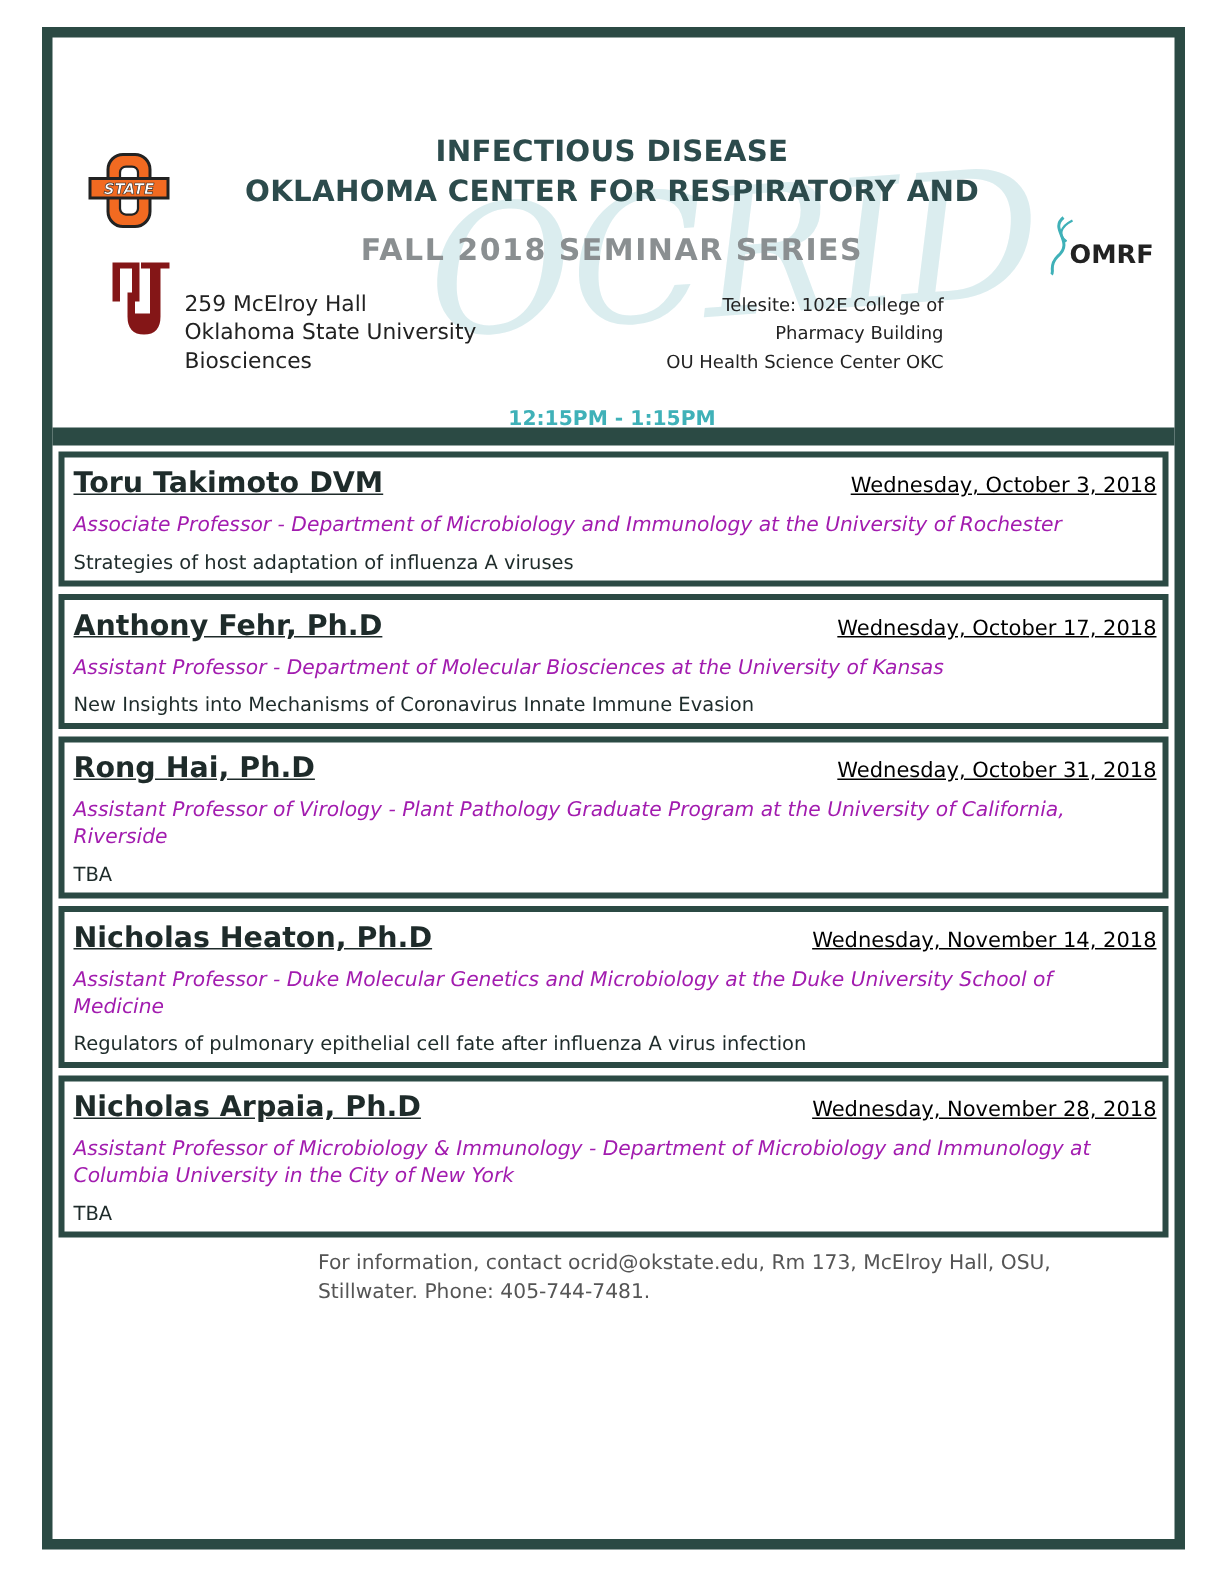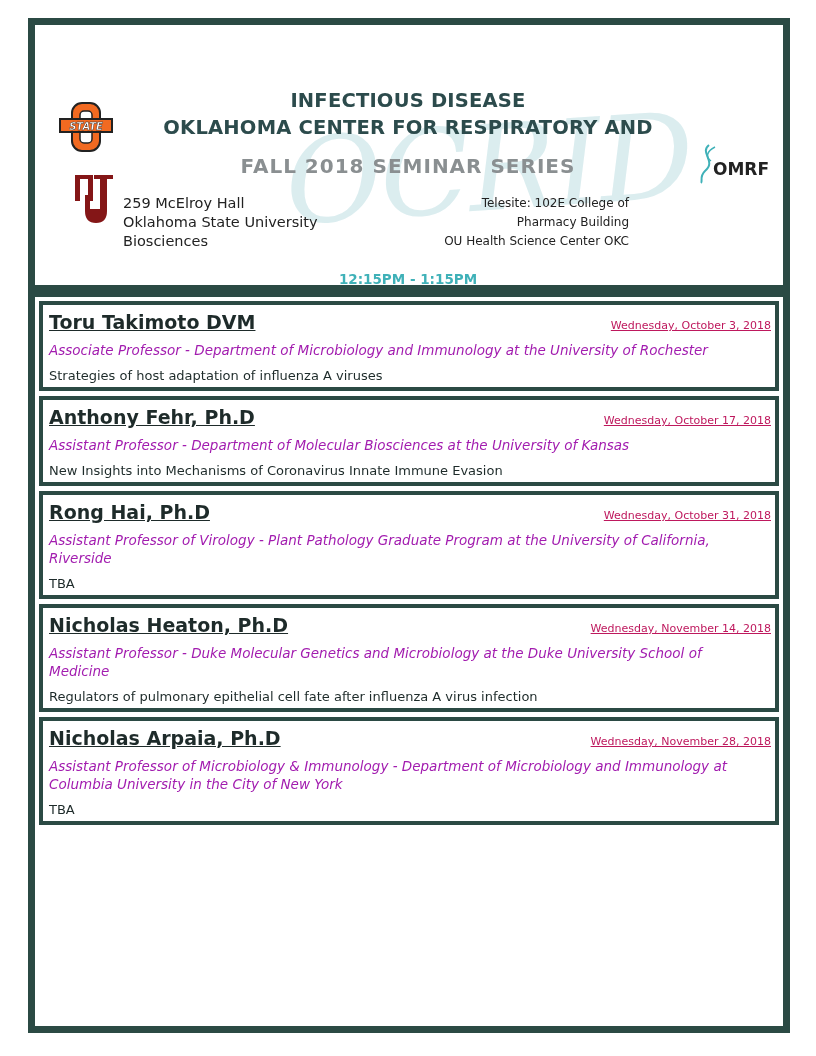--- a/index.html
+++ b/index.html
@@ -42,21 +42,21 @@
     position: absolute; left: 0; top: 260px; width: 748px; height: 12px; background: #2b4a44;
   }
   .list { position: absolute; left: 4px; top: 276px; width: 740px; }
   .entry {
     border: 4px solid #2b4a44; margin-bottom: 5px; padding: 6px 4px 4px 6px; background: #fff; position: relative;
   }
   .entry-row { display: flex; justify-content: space-between; align-items: baseline; }
   .name {
     font-weight: bold; font-size: 19px; text-decoration: underline; color: #1e2b2a;
   }
-  .date { font-size: 11px; color: #be185d; text-decoration: underline; }
+  .date { font-size: 14px; color: #000000; text-decoration: underline; }
   .role {
     font-style: italic; font-size: 13.5px; line-height: 18px; color: #a21caf; margin-top: 8px; padding-right: 20px;
   }
   .talk { font-weight: normal; font-size: 13px; margin-top: 9px; color: #1e2b2a; }
   .contact {
     position: absolute; left: 177px; top: 808px; width: 520px; font-size: 13.5px; line-height: 19px; color: #555;
   }
 </style>
 </head>
 <body>
@@ -146,13 +146,14 @@
     <div class="entry">
       <div class="entry-row">
         <span class="name">Nicholas Arpaia, Ph.D</span>
         <span class="date">Wednesday, November 28, 2018</span>
       </div>
       <div class="role">Assistant Professor of Microbiology &amp; Immunology - Department of Microbiology and Immunology at Columbia University in the City of New York</div>
       <div class="talk">TBA</div>
     </div>
   </div>
 
+  <div class="contact">For information, contact ocrid@okstate.edu, Rm 173, McElroy Hall, OSU, Stillwater. Phone: 405-744-7481.</div>
 </div>
 
 </body></html>

